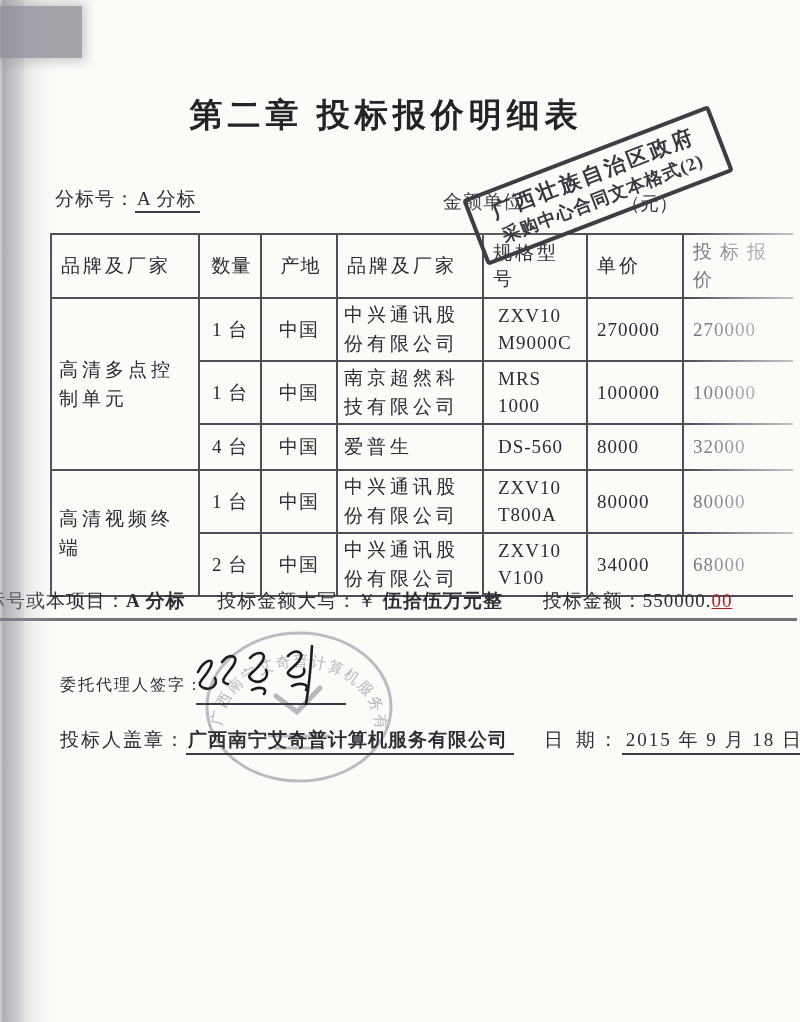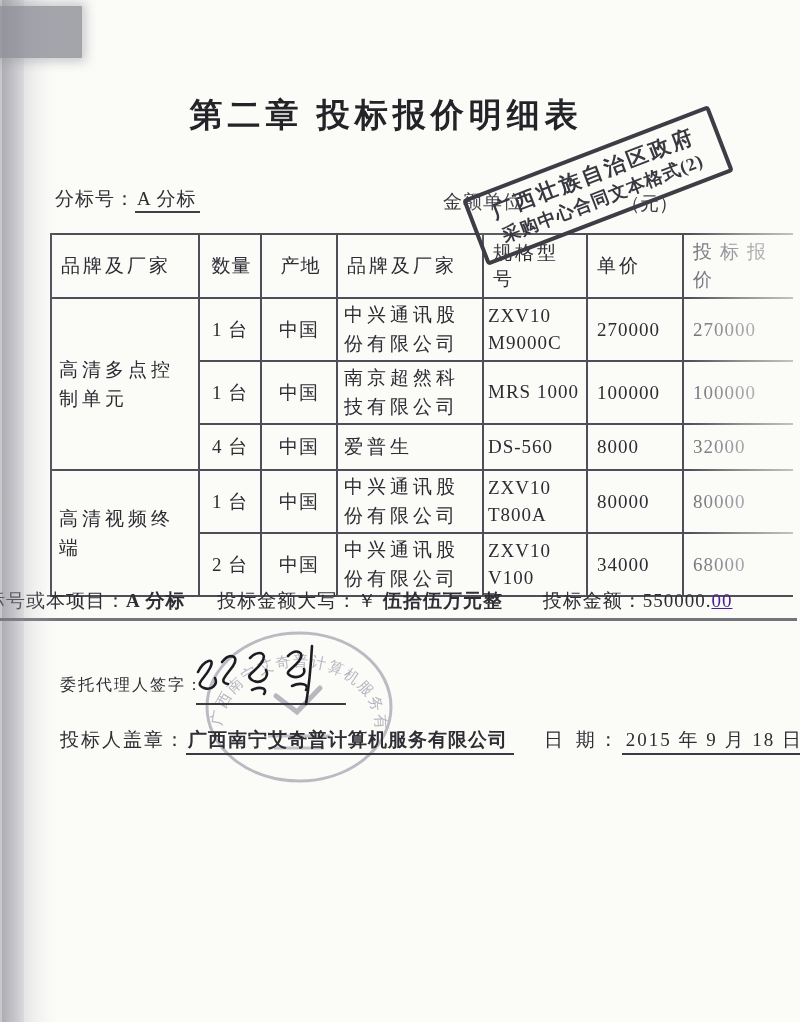--- a/index.html
+++ b/index.html
@@ -48,34 +48,34 @@
     position:absolute;left:50px;top:233px;width:742px;z-index:2;
     border-collapse:collapse;table-layout:fixed;
     font-size:19px;color:#2c2c33;
   }
   table.bid td{border:2px solid #4e4e58;padding:2px 6px;vertical-align:middle;overflow:hidden;}
   table.bid td.hdr{letter-spacing:3px;padding-left:9px;}
   table.bid td.hdr-bid{letter-spacing:8px;line-height:1.45;}
   table.bid td.c{text-align:center;letter-spacing:1px;}
   table.bid td.grp{letter-spacing:4px;line-height:1.55;padding-left:7px;}
   table.bid td.brand{letter-spacing:4px;line-height:1.5;}
-  table.bid td.model{padding-left:4px;line-height:1.4;letter-spacing:1px;}
+  table.bid td.model{padding-left:14px;line-height:1.4;letter-spacing:1px;}
   table.bid td.num{padding-left:9px;letter-spacing:1px;}
   table.bid td.last{border-right:none;color:#6d6d78;}
   tr.hrow{height:64px;} tr.r1{height:61px;} tr.r2{height:58px;}
   tr.r3{height:46px;} tr.r4{height:61px;} tr.r5{height:57px;}
   .fade-right{
     position:absolute;left:688px;top:226px;width:112px;height:352px;z-index:3;pointer-events:none;
     background:linear-gradient(to right, rgba(251,251,248,0) 0%, rgba(251,251,248,.40) 50%, rgba(251,251,248,.72) 100%);
   }
   
   .summary-line{position:absolute;left:-14px;top:588px;width:814px;font-size:19px;letter-spacing:1px;z-index:2;white-space:nowrap;color:#2e2e34;}
   .summary-line .b{font-weight:bold;}
   .summary-line .gap1{margin-left:26px;} .summary-line .gap2{margin-left:34px;}
-  .summary-line .cents{color:#4c1d95;text-decoration:underline;}
+  .summary-line .cents{color:#b91c1c;text-decoration:underline;}
   .rule{position:absolute;left:0;top:618px;width:797px;height:3px;background:#5b5b64;z-index:2;opacity:.85;}
   
   .sign-label{position:absolute;left:60px;top:675px;font-size:16px;letter-spacing:2px;z-index:4;}
   .sign-underline{position:absolute;left:196px;top:703px;width:150px;height:2px;background:#3a3a42;z-index:4;}
   .seal-label{position:absolute;left:60px;top:727px;font-size:19px;letter-spacing:2px;z-index:4;white-space:nowrap;}
   .seal-company{font-weight:bold;border-bottom:2px solid #3a3a42;padding:0 6px 3px 2px;letter-spacing:1px;}
   .date-label{margin-left:30px;letter-spacing:4px;}
   .date-value{border-bottom:2px solid #3a3a42;padding:0 14px 3px 4px;letter-spacing:2px;}
   
   .sig-svg{position:absolute;left:188px;top:642px;z-index:4;}

